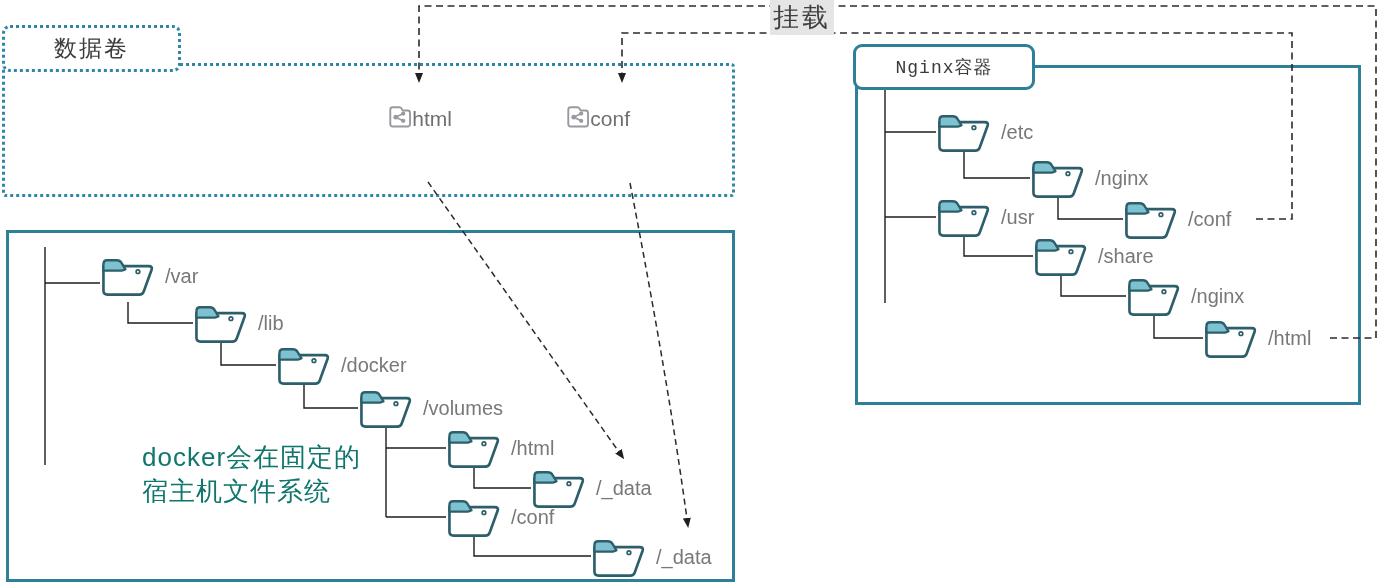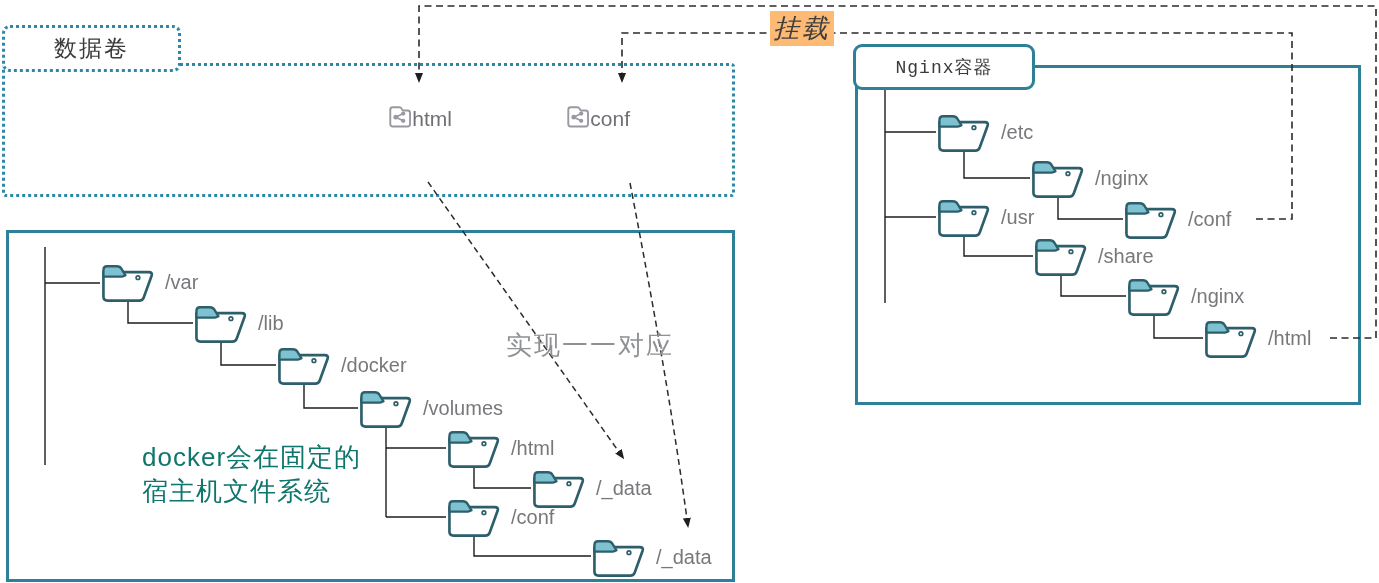--- a/index.html
+++ b/index.html
@@ -29,22 +29,22 @@
   .node svg{width:57px;height:42px;flex:0 0 auto;}
   .nlabel{font-size:20px;color:#77787b;white-space:nowrap;}
 
   
   .vol{position:absolute;width:64px;display:flex;flex-direction:row;align-items:center;}
   .vol svg{width:64px;height:62px;}
   .vol .vlabel{margin-top:4px;font-size:21px;color:#6f7073;}
 
   
   .txt{position:absolute;white-space:nowrap;}
-  .mount-label{left:770px;top:11px;font-size:26px;color:#3f3f3f;
-               font-family:"Liberation Mono","DejaVu Serif",serif;letter-spacing:3px;background:#fdba74;padding:0 3px;font-style:italic;}
+  .mount-label{left:770px;top:0;font-size:26px;color:#3f3f3f;
+               font-family:"Liberation Mono","DejaVu Serif",serif;letter-spacing:3px;background:#e5e5e5;padding:0 3px;}
   .mapping-label{left:506px;top:328px;font-size:26px;color:#8f9194;letter-spacing:2px;}
   .docker-note{left:142px;top:440px;font-size:26px;line-height:34px;color:#0f766e;letter-spacing:1px;}
 
   .sym-defs{position:absolute;width:0;height:0;overflow:hidden;}
 </style>
 </head>
 <body>
 
 <svg class="sym-defs" aria-hidden="true">
   <defs>
@@ -126,21 +126,21 @@
       </svg>
     <span class="vlabel">html</span>
   </div>
   <div class="vol" style="left:566px;top:86px;">
     <svg>
         <use href="#sym-volume"></use>
       </svg>
     <span class="vlabel">conf</span>
   </div>
 
-  <div class="node" style="left:100px;top:261px;justify-content:flex-end;">
+  <div class="node" style="left:100px;top:255px;justify-content:flex-end;">
     <svg>
         <use href="#sym-folder"></use>
       </svg>
     <span class="nlabel">/var</span>
   </div>
   <div class="node" style="left:193px;top:302px;">
     <svg>
         <use href="#sym-folder"></use>
       </svg>
     <span class="nlabel">/lib</span>
@@ -219,19 +219,18 @@
     <span class="nlabel">/nginx</span>
   </div>
   <div class="node" style="left:1203px;top:317px;">
     <svg>
         <use href="#sym-folder"></use>
       </svg>
     <span class="nlabel">/html</span>
   </div>
 
   <div class="txt mount-label">挂载</div>
-  <div class="txt mapping-label">实现一一对应</div>
   <div class="txt docker-note">
     <div>docker会在固定的</div>
     <div>宿主机文件系统</div>
   </div>
 
 </div>
 
 </body></html>

